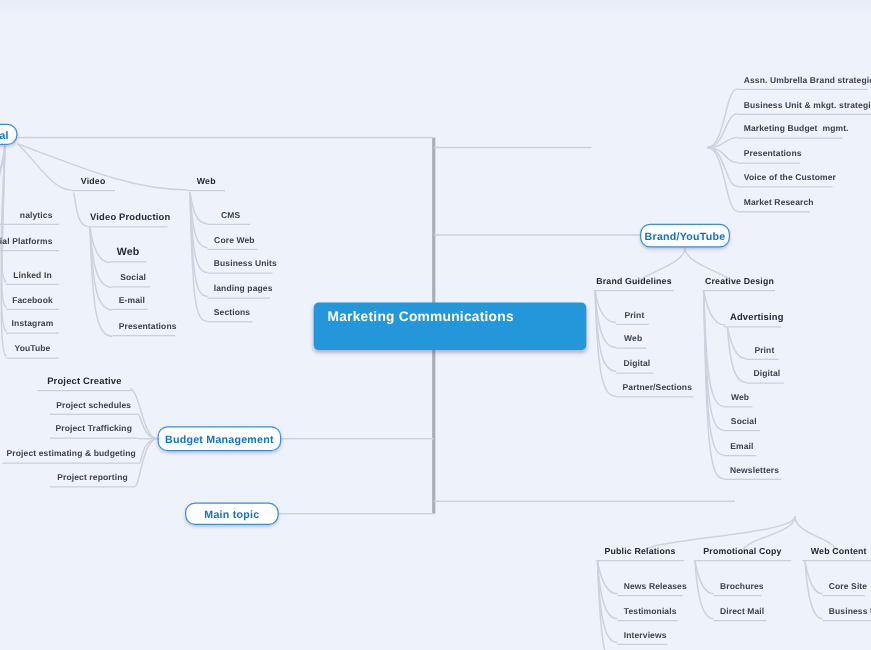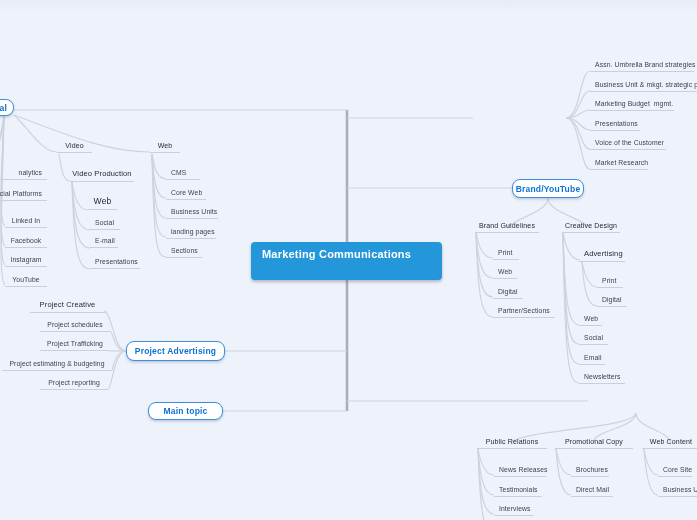--- a/index.html
+++ b/index.html
@@ -2,27 +2,27 @@
 <html><head>
 <meta charset="utf-8">
 <style>
   html,body{margin:0;padding:0;}
   body{font-family:"Liberation Sans","DejaVu Sans",sans-serif;}
   #canvas{
     position:relative;width:697px;height:520px;overflow:hidden;
     background:linear-gradient(#e7ebf6 0px,#eef2fb 12px,#eef2fb 100%);
   }
   #wires{position:absolute;left:0;top:0;width:697px;height:520px;}
-  .lbl{position:absolute;box-sizing:border-box;font-weight:normal;
+  .lbl{position:absolute;box-sizing:border-box;font-weight:bold;
        border-bottom:1px solid #c9cfdb;white-space:pre;}
   .leaf{font-size:6.8px;line-height:8px;color:#3d424c;padding:0 2px 1.5px 2px;letter-spacing:.1px;}
   .hdr{font-size:7px;line-height:8px;color:#26292f;padding:0 2px 2px 2px;letter-spacing:.15px;}
   .mid{font-size:7.5px;line-height:9px;color:#26292f;padding:0 2px 2.5px 2px;letter-spacing:.15px;}
   .big{font-size:8.5px;line-height:9px;}
-  .al{text-align:left;padding-left:5px;}
+  .al{text-align:center;padding-left:5px;}
   .ar{text-align:right;padding-right:5px;}
   .ac{text-align:center;}
   .topic-box{
     position:absolute;box-sizing:border-box;display:flex;align-items:center;justify-content:center;
     background:#ffffff;border:1.6px solid #3c8ee0;border-radius:8px;
     color:#0e72d2;font-weight:bold;font-size:8.5px;letter-spacing:.2px;white-space:pre;
     box-shadow:0 1.5px 2.5px rgba(70,90,130,.28);
   }
   .main-box{
     position:absolute;box-sizing:border-box;
@@ -109,25 +109,25 @@
       <path d="M478 449 C480 512 484 532 492 538"></path>
 
       <path d="M556 449 C558 460 562 475 571 475"></path>
       <path d="M556 449 C558 478 562 495 571 495"></path>
 
       <path d="M644 449 C646 460 650 475 658 475"></path>
       <path d="M644 449 C646 478 650 495 658 495"></path>
     </g>
   </svg>
 
-  <div class="main-box" style="left:251px;top:242px;width:191px;height:38px"><span>Marketing Communications</span><br></div>
+  <div class="main-box" style="left:251px;top:242px;width:218px;height:38px"><span>Marketing Communications</span><br></div>
 
   <div class="topic-box ar" style="left:-26px;top:99px;width:40px;height:17px;justify-content:flex-end;padding-right:6px">al</div>
   <div class="topic-box" style="left:512px;top:179px;width:72px;height:19px">Brand/YouTube</div>
-  <div class="topic-box" style="left:126px;top:341px;width:99px;height:20px">Project Advertising</div>
+  <div class="topic-box" style="left:126px;top:341px;width:99px;height:20px">Budget Management</div>
   <div class="topic-box" style="left:148px;top:402px;width:75px;height:18px">Main topic</div>
 
   <div class="lbl leaf ar" style="left:-14px;top:169px;width:61px">nalytics</div>
   <div class="lbl leaf ar" style="left:-28px;top:190px;width:75px">ocial Platforms</div>
   <div class="lbl leaf ac" style="left:5px;top:217px;width:42px">Linked In</div>
   <div class="lbl leaf ac" style="left:5px;top:237px;width:42px">Facebook</div>
   <div class="lbl leaf ac" style="left:5px;top:256px;width:42px">Instagram</div>
   <div class="lbl leaf ac" style="left:5px;top:276px;width:42px">YouTube</div>
 
   <div class="lbl hdr ac" style="left:57px;top:142px;width:35px">Video</div>

